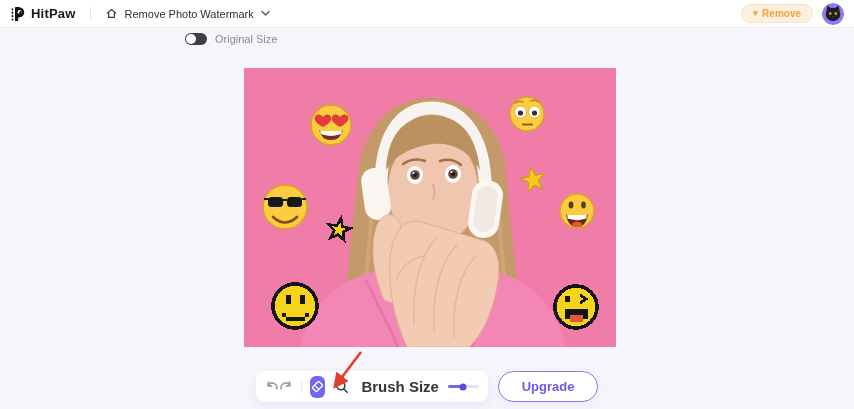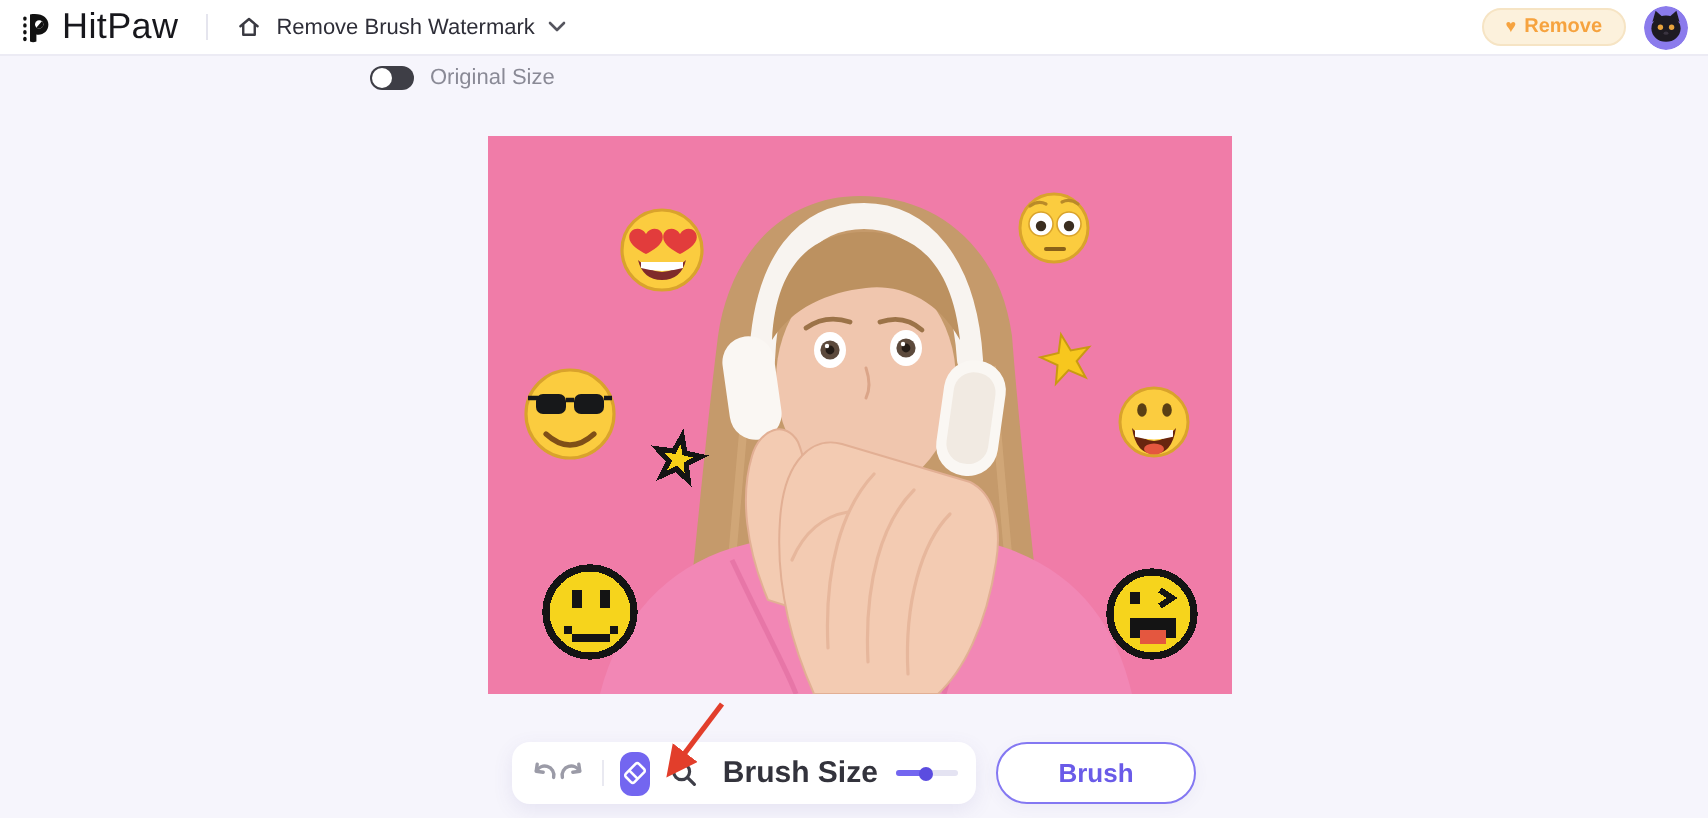--- a/index.html
+++ b/index.html
@@ -11,21 +11,21 @@
     -webkit-font-smoothing:antialiased;
   }
 
   
   .header {
     position:absolute; top:0; left:0; right:0; height:28px;
     background:#FFFFFF; border-bottom:1px solid #ECEBF4;
     display:flex; align-items:center; padding:0 10px; z-index:10;
   }
   .logo-group { display:flex; align-items:center; gap:5px; }
-  .logo-text { font-size:18px; font-weight:normal; color:#17171C; letter-spacing:.2px;text-align:center; }
+  .logo-text { font-size:13px; font-weight:bold; color:#17171C; letter-spacing:.2px;text-align:center; }
   .header-divider { width:1px; height:13px; background:#E5E5EE; margin:0 14px; }
   .tool-select { display:flex; align-items:center; gap:7px; cursor:pointer; }
   .tool-title { font-size:11px; color:#2E2E38; }
   .header-right { margin-left:auto; display:flex; align-items:center; gap:9px; }
   .upgrade-btn {
     height:19px; padding:0 11px; border-radius:10px;
     background:#FCF1DC; border:1px solid #F6E4C4;
     color:#F6A33F; font-size:10px; font-weight:bold;
     display:flex; align-items:center; gap:4px; cursor:pointer;
   }
@@ -104,21 +104,21 @@
     <span class="logo-text">HitPaw</span>
   </div>
 
   <div class="header-divider"></div>
 
   <div class="tool-select">
     <svg width="13" height="13" viewBox="0 0 14 14">
       <path d="M2.4,6.6 L7,2.7 L11.6,6.6" fill="none" stroke="#3A3A42" stroke-width="1.3" stroke-linecap="round" stroke-linejoin="round"></path>
       <path d="M3.9,5.9 L3.9,11.2 L10.1,11.2 L10.1,5.9" fill="none" stroke="#3A3A42" stroke-width="1.3" stroke-linecap="round" stroke-linejoin="round"></path>
     </svg>
-    <span class="tool-title">Remove Brush Watermark</span>
+    <span class="tool-title">Remove Photo Watermark</span>
     <svg width="9" height="7" viewBox="0 0 9 7">
       <path d="M1,1.5 L4.5,5 L8,1.5" fill="none" stroke="#55555E" stroke-width="1.3" stroke-linecap="round" stroke-linejoin="round"></path>
     </svg>
   </div>
 
   <div class="header-right">
     <button class="upgrade-btn">
       <span class="upgrade-heart">♥</span>
       <span>Remove</span>
     </button>
@@ -283,21 +283,21 @@
       <line x1="8.8" y1="8.8" x2="12.2" y2="12.2" stroke="#3E3E48" stroke-width="1.6" stroke-linecap="round"></line>
     </svg>
   </button>
   <span class="brush-label">Brush Size</span>
   <div class="slider">
     <div class="slider-fill" style="width: 49%;"></div>
     <div class="slider-thumb" style="left: 49%;"></div>
   </div>
 </div>
 
-<button class="remove-btn">Brush</button>
+<button class="remove-btn">Upgrade</button>
 
 <svg class="red-arrow" viewBox="0 0 42 42">
   <defs>
     <marker id="ah" markerWidth="6" markerHeight="6" refX="4.2" refY="3" orient="auto">
       <path d="M0,0 L6,3 L0,6 Z" fill="#E23E2B"></path>
     </marker>
   </defs>
   <line x1="37" y1="3" x2="12" y2="36" stroke="#E23E2B" stroke-width="2.6" marker-end="url(#ah)"></line>
 </svg>
 

